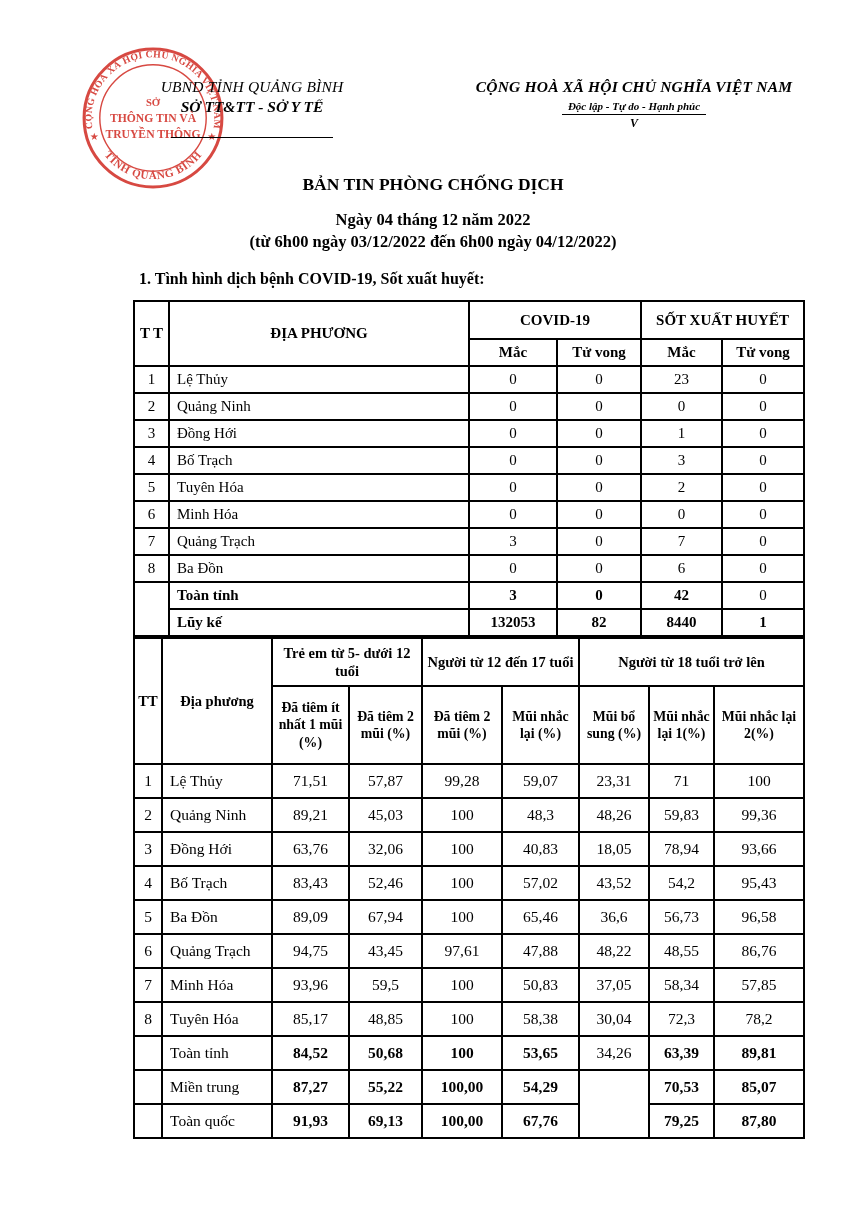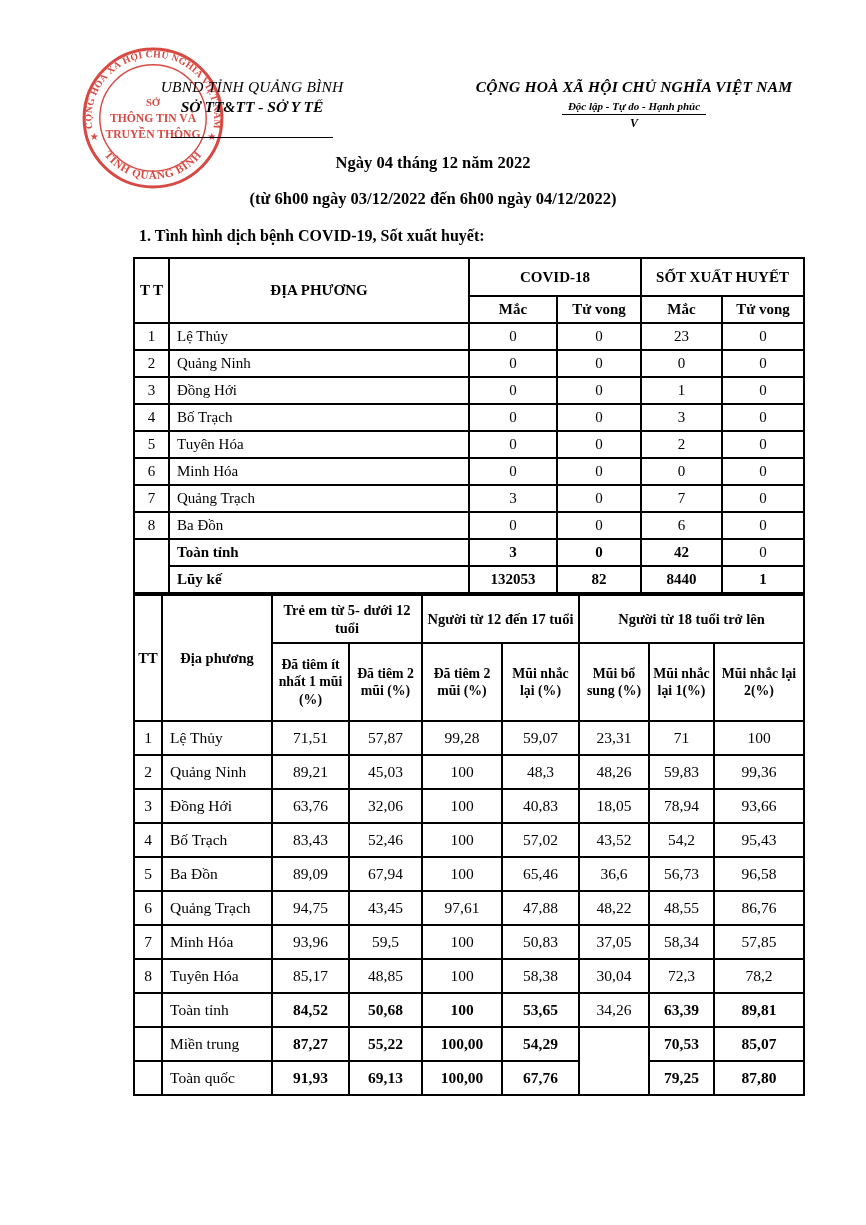--- a/index.html
+++ b/index.html
@@ -24,21 +24,21 @@
        border-bottom:1.6px solid #000;padding:0 6px 2px 6px;margin-top:3px;}
   .hr3{font-size:12px;font-weight:bold;margin-top:1px;}
   
   .stamp{
     position:absolute;left:77px;top:42px;width:152px;height:152px;
     opacity:.88;mix-blend-mode:multiply;pointer-events:none;
   }
   
   .doc-title{text-align:center;font-weight:bold;font-size:17.5px;margin-top:36px;}
   .doc-date{text-align:center;font-weight:bold;font-size:16.5px;margin-top:15px;}
-  .doc-range{text-align:center;font-weight:bold;font-size:16.5px;margin-top:16px;}
+  .doc-range{text-align:center;font-weight:bold;font-size:16.5px;margin-top:2px;}
   .doc-salutation{text-align:center;font-size:15.5px;margin-top:11px;}
   
   .content{margin-left:133px;width:800px;}
   .sec-heading{font-weight:bold;font-size:16px;margin:18px 0 12px 6px;}
   .sec-heading2{font-weight:bold;font-size:16px;margin:24px 0 14px 6px;}
   table{border-collapse:collapse;table-layout:fixed;width:670px;}
   td,th{border:2px solid #000;padding:1px 3px;font-size:15px;
         text-align:center;vertical-align:middle;overflow:hidden;}
   th{font-weight:bold;}
   .t1 .name,.t2 .name{text-align:left;padding-left:7px;}
@@ -83,41 +83,42 @@
       <div class="hl1">UBND TỈNH QUẢNG BÌNH</div>
       <div><span class="hl2">SỞ TT&amp;TT - SỞ Y TẾ</span></div>
     </div>
     <div class="header-right">
       <div class="hr1">CỘNG HOÀ XÃ HỘI CHỦ NGHĨA VIỆT NAM</div>
       <div><span class="hr2">Độc lập - Tự do - Hạnh phúc</span></div>
       <div class="hr3">V</div>
     </div>
   </div>
 
+  <div class="doc-title">BẢN TIN PHÒNG CHỐNG DỊCH</div>
   <div class="doc-date">Ngày 04 tháng 12 năm 2022</div>
   <div class="doc-range">(từ 6h00 ngày 03/12/2022 đến 6h00 ngày 04/12/2022)</div>
 
   <div class="content">
 
     <div class="sec-heading">1. Tình hình dịch bệnh COVID-19, Sốt xuất huyết:</div>
 
     <table class="t1">
       <colgroup>
         <col style="width:35px">
           <col style="width:300px">
           <col style="width:88px">
         <col style="width:84px">
           <col style="width:81px">
           <col style="width:82px">
       </colgroup>
       <thead>
         <tr class="h1">
           <th rowspan="2" class="tt-head">T T</th>
           <th rowspan="2">ĐỊA PHƯƠNG</th>
-          <th colspan="2">COVID-18</th>
+          <th colspan="2">COVID-19</th>
           <th colspan="2">SỐT XUẤT HUYẾT</th>
         </tr>
         <tr class="h2">
           <th>Mắc</th>
           <th>Tử vong</th>
           <th>Mắc</th>
           <th>Tử vong</th>
         </tr>
       </thead>
       <tbody>

